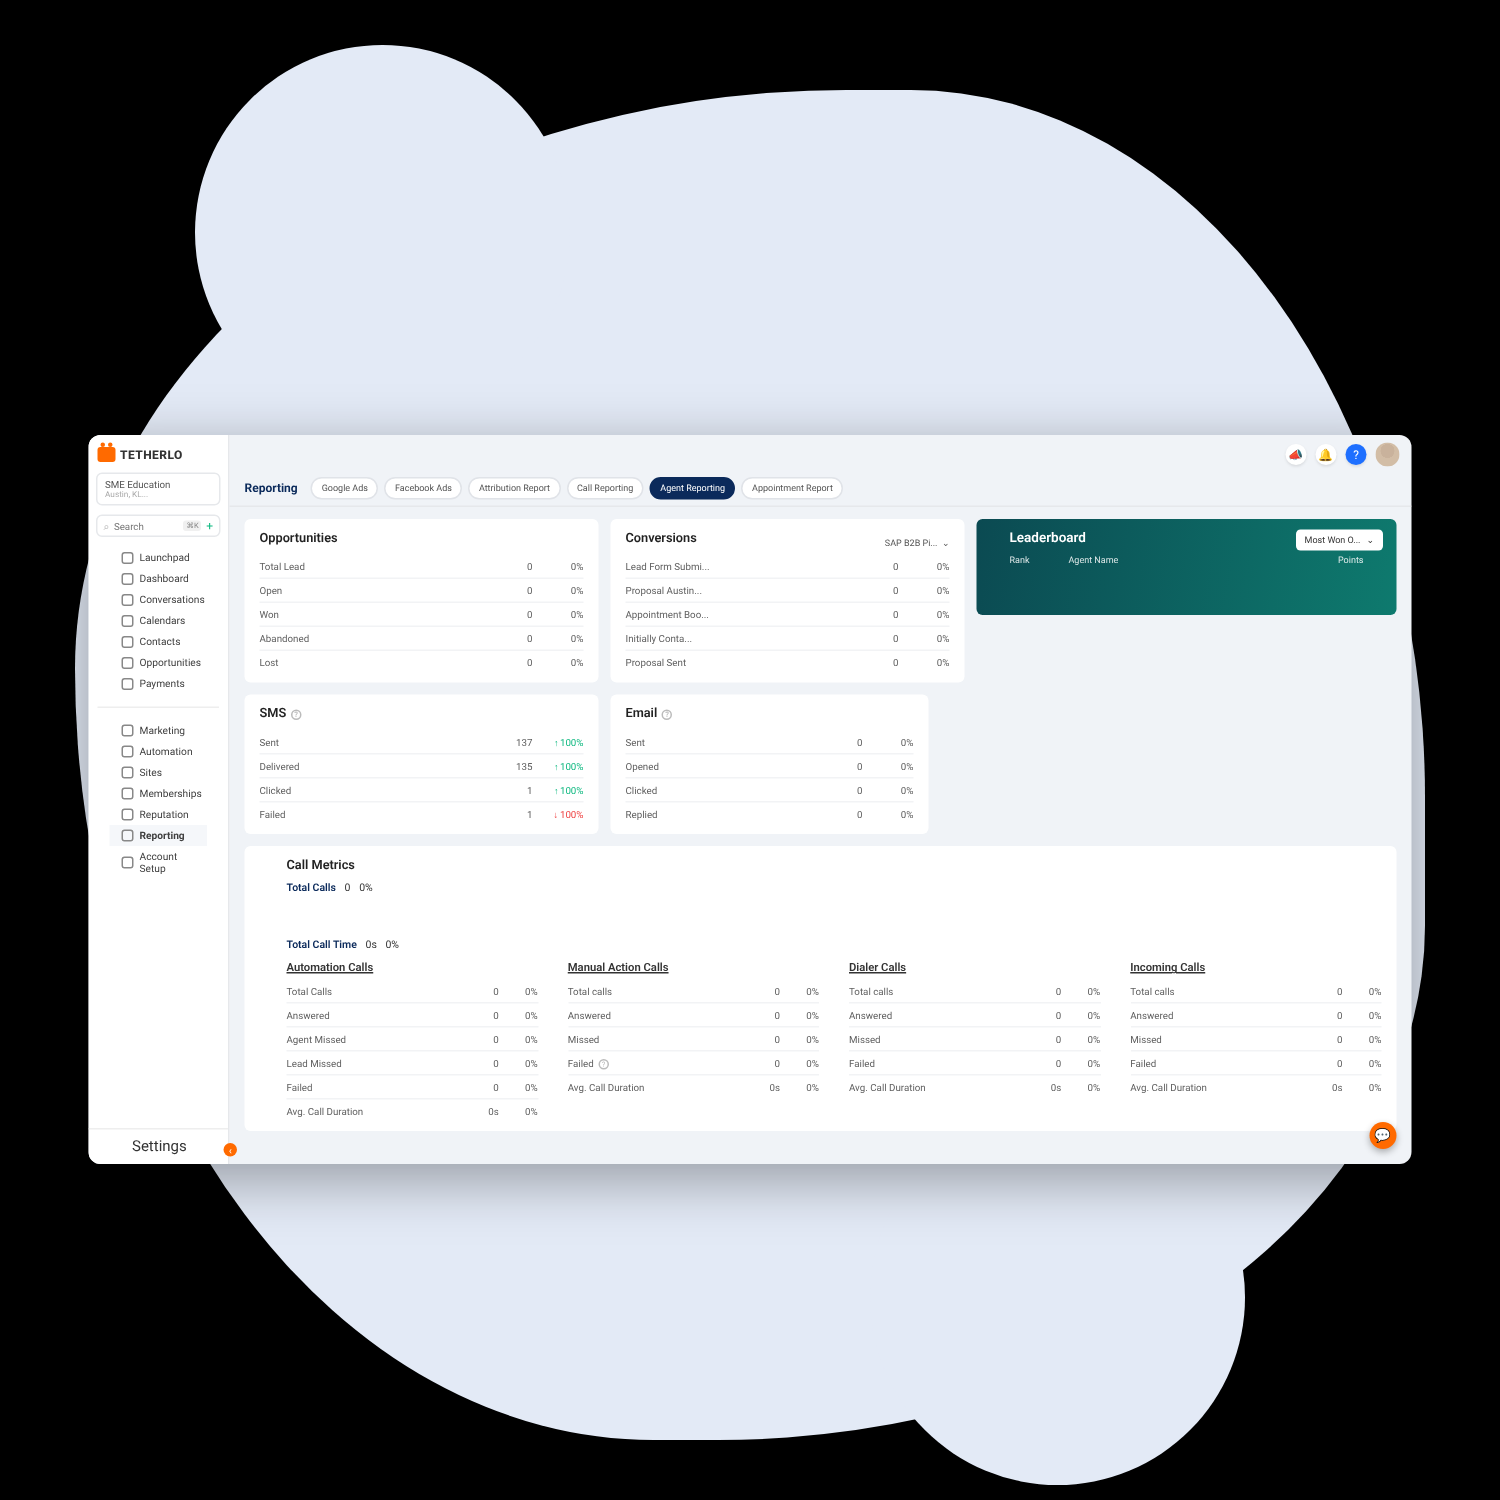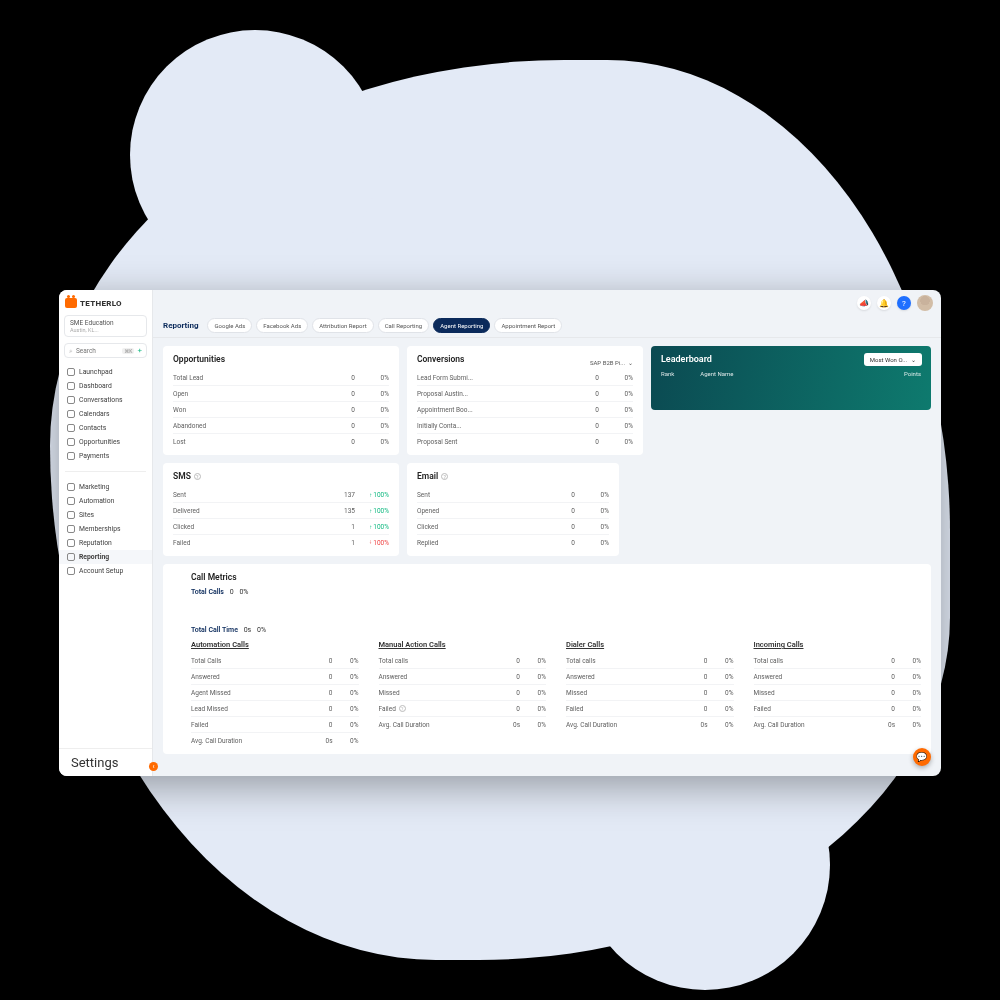--- a/index.html
+++ b/index.html
@@ -14,26 +14,26 @@
   .logo-icon { width: 12px; height: 10px; background: #ff6a00; border-radius: 2px; margin-right: 3px; position: relative; }
   .logo-icon::before { content:""; position:absolute; top:-3px; left:2px; width:3px; height:3px; border-radius:50%; background:#ff6a00;}
   .logo-icon::after { content:""; position:absolute; top:-3px; right:2px; width:3px; height:3px; border-radius:50%; background:#ff6a00;}
   .acct { margin: 3px 5px; border: 1px solid #e6e8eb; border-radius: 4px; padding: 3px 5px; }
   .acct .nm { font-size: 6.5px; color:#555;}
   .acct .sub { font-size: 5.5px; color:#aaa;}
   .search { margin: 3px 5px; display:flex; align-items:center; gap:3px; border:1px solid #e6e8eb; border-radius: 4px; padding: 2px 4px; }
   .search input { border:0; outline:0; font-size:6.5px; flex:1; width: 30px;}
   .sc { font-size:5px; background:#f0f0f0; border-radius:2px; padding:0 2px; color:#888;}
   .plus { color:#10b981; font-size:8px;}
-  .nav { padding: 4px 0; }
+  .nav { padding: 4px 14px; }
   .nav-item { display:flex; align-items:center; gap:4px; padding: 3px 8px; cursor:pointer; font-size: 6.8px; color:#404040;}
   .nav-item.active { font-weight: 700; background:#f5f7fa;}
   .nav-item .ico { width:8px; height:8px; border:1px solid #888; border-radius:2px; flex-shrink:0; }
   .nav-sep { border-top:1px solid #eee; margin: 4px 6px; }
-  .settings { margin-top:auto; padding: 6px 8px; display:flex; align-items:center; gap:4px; border-top:1px solid #eee; font-size:13px;}
+  .settings { margin-top:auto; padding: 6px 25px; display:flex; align-items:center; gap:4px; border-top:1px solid #eee; font-size:10px;}
   .collapse-pill { position:absolute; left:90px; bottom:5px; width:9px; height:9px; border-radius:50%; background:#ff6a00; color:#fff; display:flex; align-items:center; justify-content:center; font-size:7px; z-index:3;}
 
   .main { flex:1; display:flex; flex-direction:column; position: relative;}
   .topbar { height: 26px; display:flex; align-items:center; justify-content:flex-end; padding: 0 8px; gap:6px; }
   .topbtn { width:14px; height:14px; border-radius:50%; background:#fff; display:flex; align-items:center; justify-content:center; font-size:8px; box-shadow:0 1px 2px rgba(0,0,0,.1);}
   .topbtn.help { background:#1e6fff; color:#fff;}
   .avatar { width:16px; height:16px; border-radius:50%; background:#ddd; background-image: radial-gradient(circle at 50% 35%, #c9b29c 35%, transparent 36%), linear-gradient(#d2bda6,#d2bda6); }
 
   .subhead { display:flex; align-items:center; gap:5px; padding: 2px 10px 4px; border-bottom: 1px solid #e6e8eb; }
   .subhead-title { font-size: 8px; font-weight: 700; color:#0b2a5b; margin-right: 4px;}
@@ -49,21 +49,21 @@
   .card .line:last-child { border-bottom:0;}
   .card .lbl { flex:1;}
   .card .v1 { width: 28px; text-align:right;}
   .card .v2 { width: 34px; text-align:right;}
   .up { color:#10b981;}
   .down { color:#ef4444;}
   .arrow::before{font-size:6px; margin-right:1px;}
   .up.arrow::before{content:"↑";}
   .down.arrow::before{content:"↑"; display:inline-block; transform:rotate(180deg);}
 
-  .leader { flex:1; border-radius:4px; background: linear-gradient(100deg,#0b4a52,#0e7a6e); color:#fff; padding: 8px 10px; position:relative; height: 64px;}
+  .leader { flex:1; border-radius:4px; background: linear-gradient(100deg,#0b4a52,#0e7a6e); color:#fff; padding: 8px 22px; position:relative; height: 64px;}
   .leader h3 { font-size: 9px; font-weight:600; margin-bottom:6px;}
   .leader .sel { position:absolute; top:7px; right:9px; background:#fff; color:#333; border-radius:3px; padding: 3px 6px; font-size:6px; display:flex; align-items:center; gap:4px;}
   .leader .cols { display:flex; font-size:6px; opacity:.85; }
   .leader .cols span:nth-child(2){ margin-left: 26px;}
   .leader .cols span:nth-child(3){ margin-left: auto;}
 
   .conv-head { display:flex; align-items:center; justify-content:space-between;}
   .conv-sel { font-size:6px; color:#555; display:flex; align-items:center; gap:3px;}
 
   .callhead { display:flex; justify-content:flex-end; gap: 30px; font-size:7px; color:#0b2a5b; font-weight:600; margin: 4px 0 6px; flex-direction: column;}

